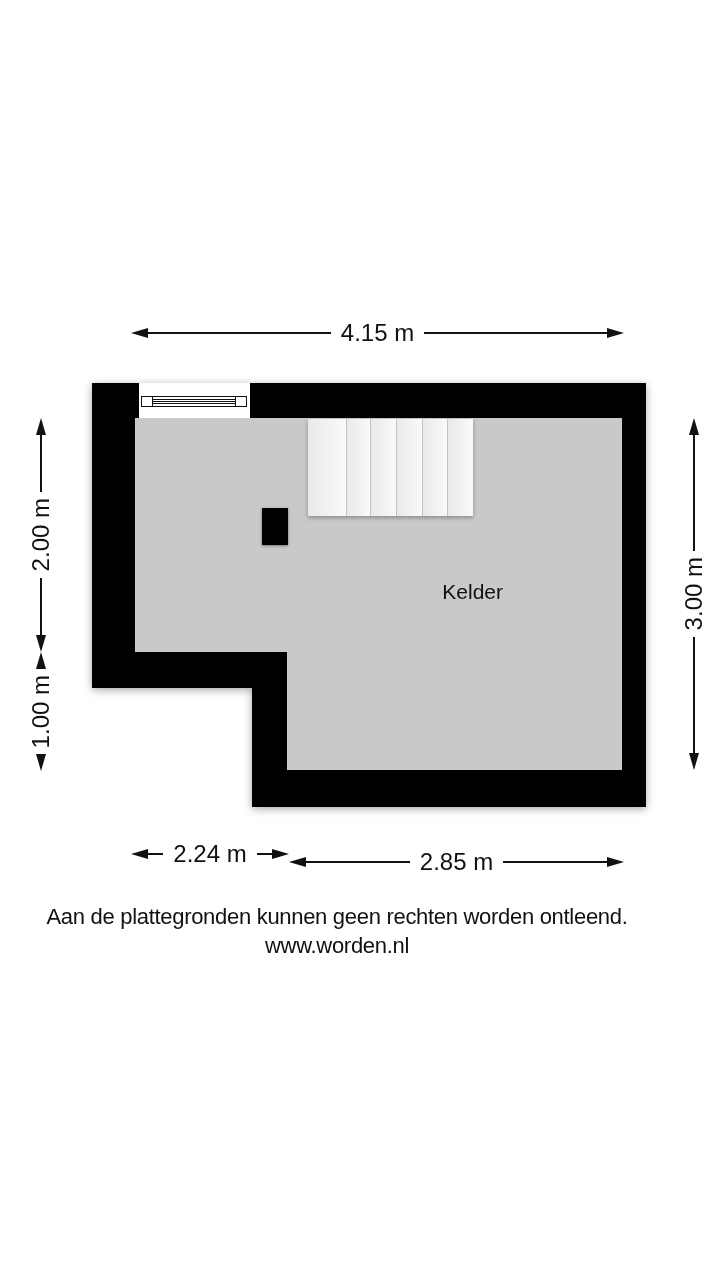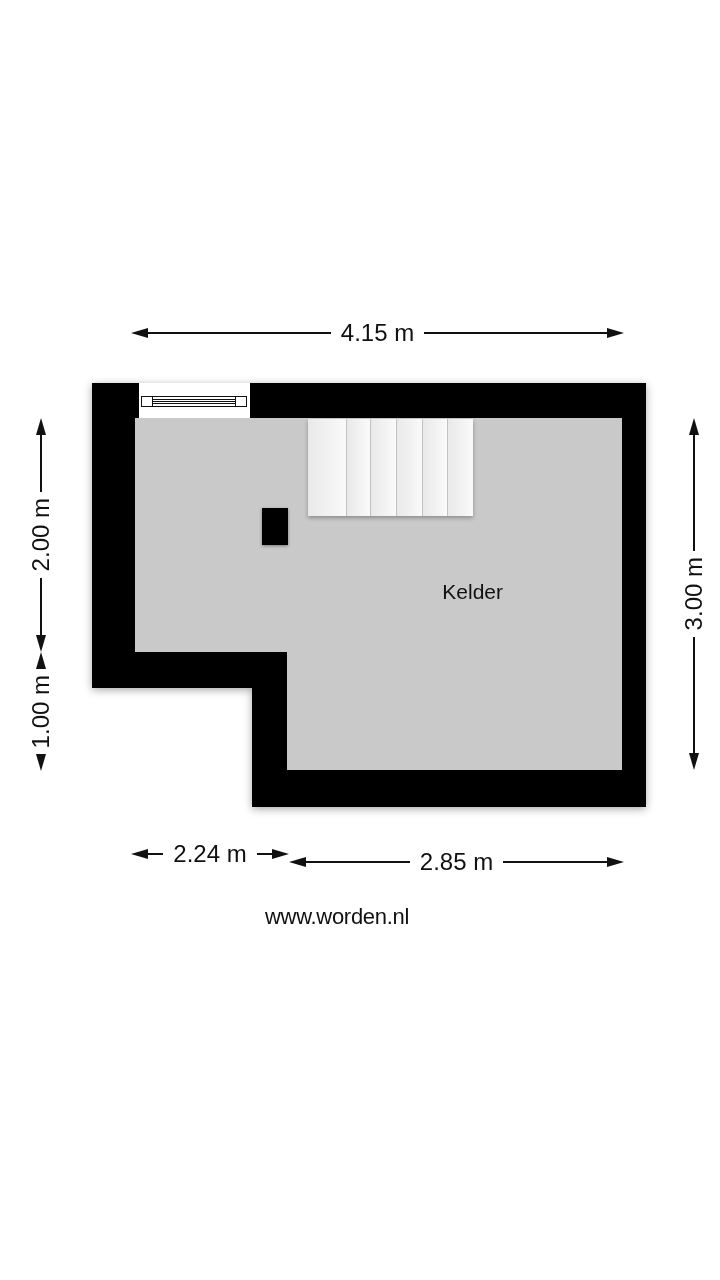--- a/index.html
+++ b/index.html
@@ -145,14 +145,15 @@
 
 <div class="dim-h" style="left:289px;top:840px;width:335px;margin-top:8px;">
   <span class="arr arr-left"></span>
   <span class="dline-h"></span>
   <span class="dim-text">2.85 m</span>
   <span class="dline-h"></span>
   <span class="arr arr-right"></span>
 </div>
 
 <div class="footer">
+  <div>Aan de plattegronden kunnen geen rechten worden ontleend.</div>
   <div>www.worden.nl</div>
 </div>
 
 </body></html>

